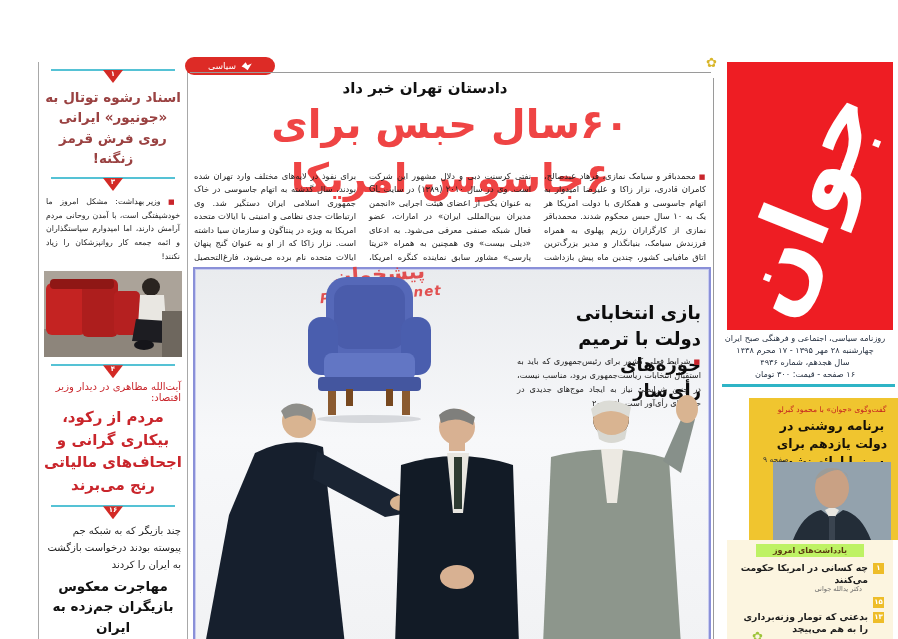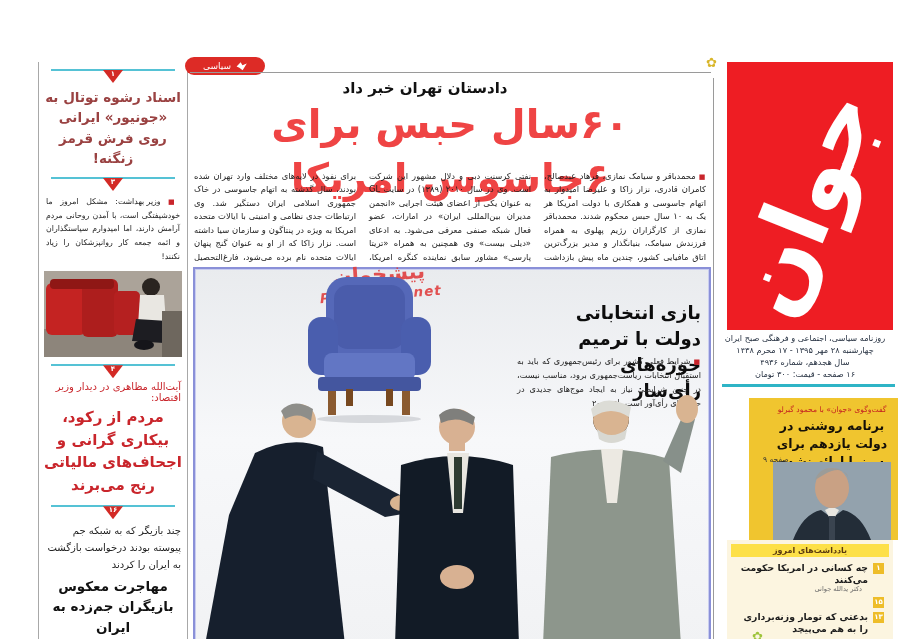--- a/index.html
+++ b/index.html
@@ -16,21 +16,21 @@
        text-align:center;font-weight:bold;}
   .sb-title{font-weight:bold;color:#111;font-size:13.5px;line-height:1.5;padding:2px 5px;}
   .sb-title.maroon{color:#9a4242;}
   .sb-title.red{color:#c9252b;}
   .sb-kicker{font-size:10px;color:#c9252b;padding:1px 6px;}
   .sb-kicker.dark{color:#222;line-height:1.7;}
   .sb-body{font-size:7.8px;color:#222;text-align:justify;line-height:1.75;padding:2px 7px;}
   .sb-body .bullet,.lead-bullet,.feat-bullet{color:#c9252b;font-size:7px;}
   .sb-photo{display:block;margin:6px auto 0;}
   
-  #section-badge{left:185px;top:57px;width:80px;height:18px;background:#dd2b26;border-radius:9px;
+  #section-badge{left:185px;top:57px;width:90px;height:18px;background:#dd2b26;border-radius:9px;
        color:#fff;font-size:9px;display:flex;align-items:center;justify-content:center;gap:5px;direction:rtl;}
   .bird{display:inline-block;width:11px;height:9px;background:#fff;
         clip-path:polygon(5% 55%,42% 8%,58% 42%,98% 22%,60% 96%,30% 70%);}
   #main-topline{left:190px;top:72px;width:521px;height:1px;background:#9a9a9a;}
   #vrule{left:713px;top:78px;width:1px;height:561px;background:#9a9a9a;}
   .flower{color:#d9b62a;font-size:13px;line-height:12px;}
   #lead-kicker{left:190px;top:79px;width:470px;text-align:center;font-size:15px;font-weight:bold;color:#111;}
   #lead-headline{left:191px;top:97px;width:518px;text-align:center;font-size:40px;font-weight:bold;
        color:#ef4444;letter-spacing:-1px;line-height:1.35;}
   #lead-cols{left:194px;top:170px;width:512px;height:92px;display:flex;gap:13px;direction:rtl;overflow:hidden;}
@@ -51,21 +51,21 @@
   .mast-line{left:715px;width:180px;text-align:center;font-size:8.2px;color:#273242;line-height:1.1;}
   #teal-rule{left:722px;top:384px;width:173px;height:3px;background:#2eb4c6;}
   #interview-box{left:749px;top:398px;width:166px;height:142px;background:#f0c52f;overflow:hidden;}
   #interview-kicker{width:100%;top:7px;text-align:center;font-size:7.6px;color:#c42020;}
   #interview-title{width:100%;top:19px;text-align:center;font-size:12.5px;font-weight:bold;color:#151008;
        line-height:1.45;padding:0 22px;box-sizing:border-box;}
   #interview-page{left:14px;top:57px;font-size:7.6px;color:#333;}
   #interview-photo{left:24px;bottom:0;}
   
   #notes{left:727px;top:540px;width:166px;height:99px;background:#fcf5e0;}
-  #notes-header{width:158px;margin:4px auto 2px;height:13px;background:#fde047;color:#5a3a10;
+  #notes-header{width:108px;margin:4px auto 2px;height:13px;background:#bef264;color:#5a3a10;
        font-size:8px;font-weight:bold;text-align:center;line-height:13px;}
   .note-item{display:flex;direction:rtl;gap:5px;padding:3px 9px 0;}
   .note-num{flex:0 0 11px;height:11px;background:#eebd29;color:#fff;font-size:7px;font-weight:bold;
        text-align:center;line-height:11px;margin-top:1px;}
   .note-title{font-size:9.3px;font-weight:bold;color:#1c1c1c;line-height:1.25;}
   .note-author{font-size:6.6px;color:#666;font-weight:normal;display:block;padding-right:6px;}
   #bottom-flower{left:752px;top:629px;color:#9ec43a;font-size:13px;}
 </style>
 </head>
 <body>

